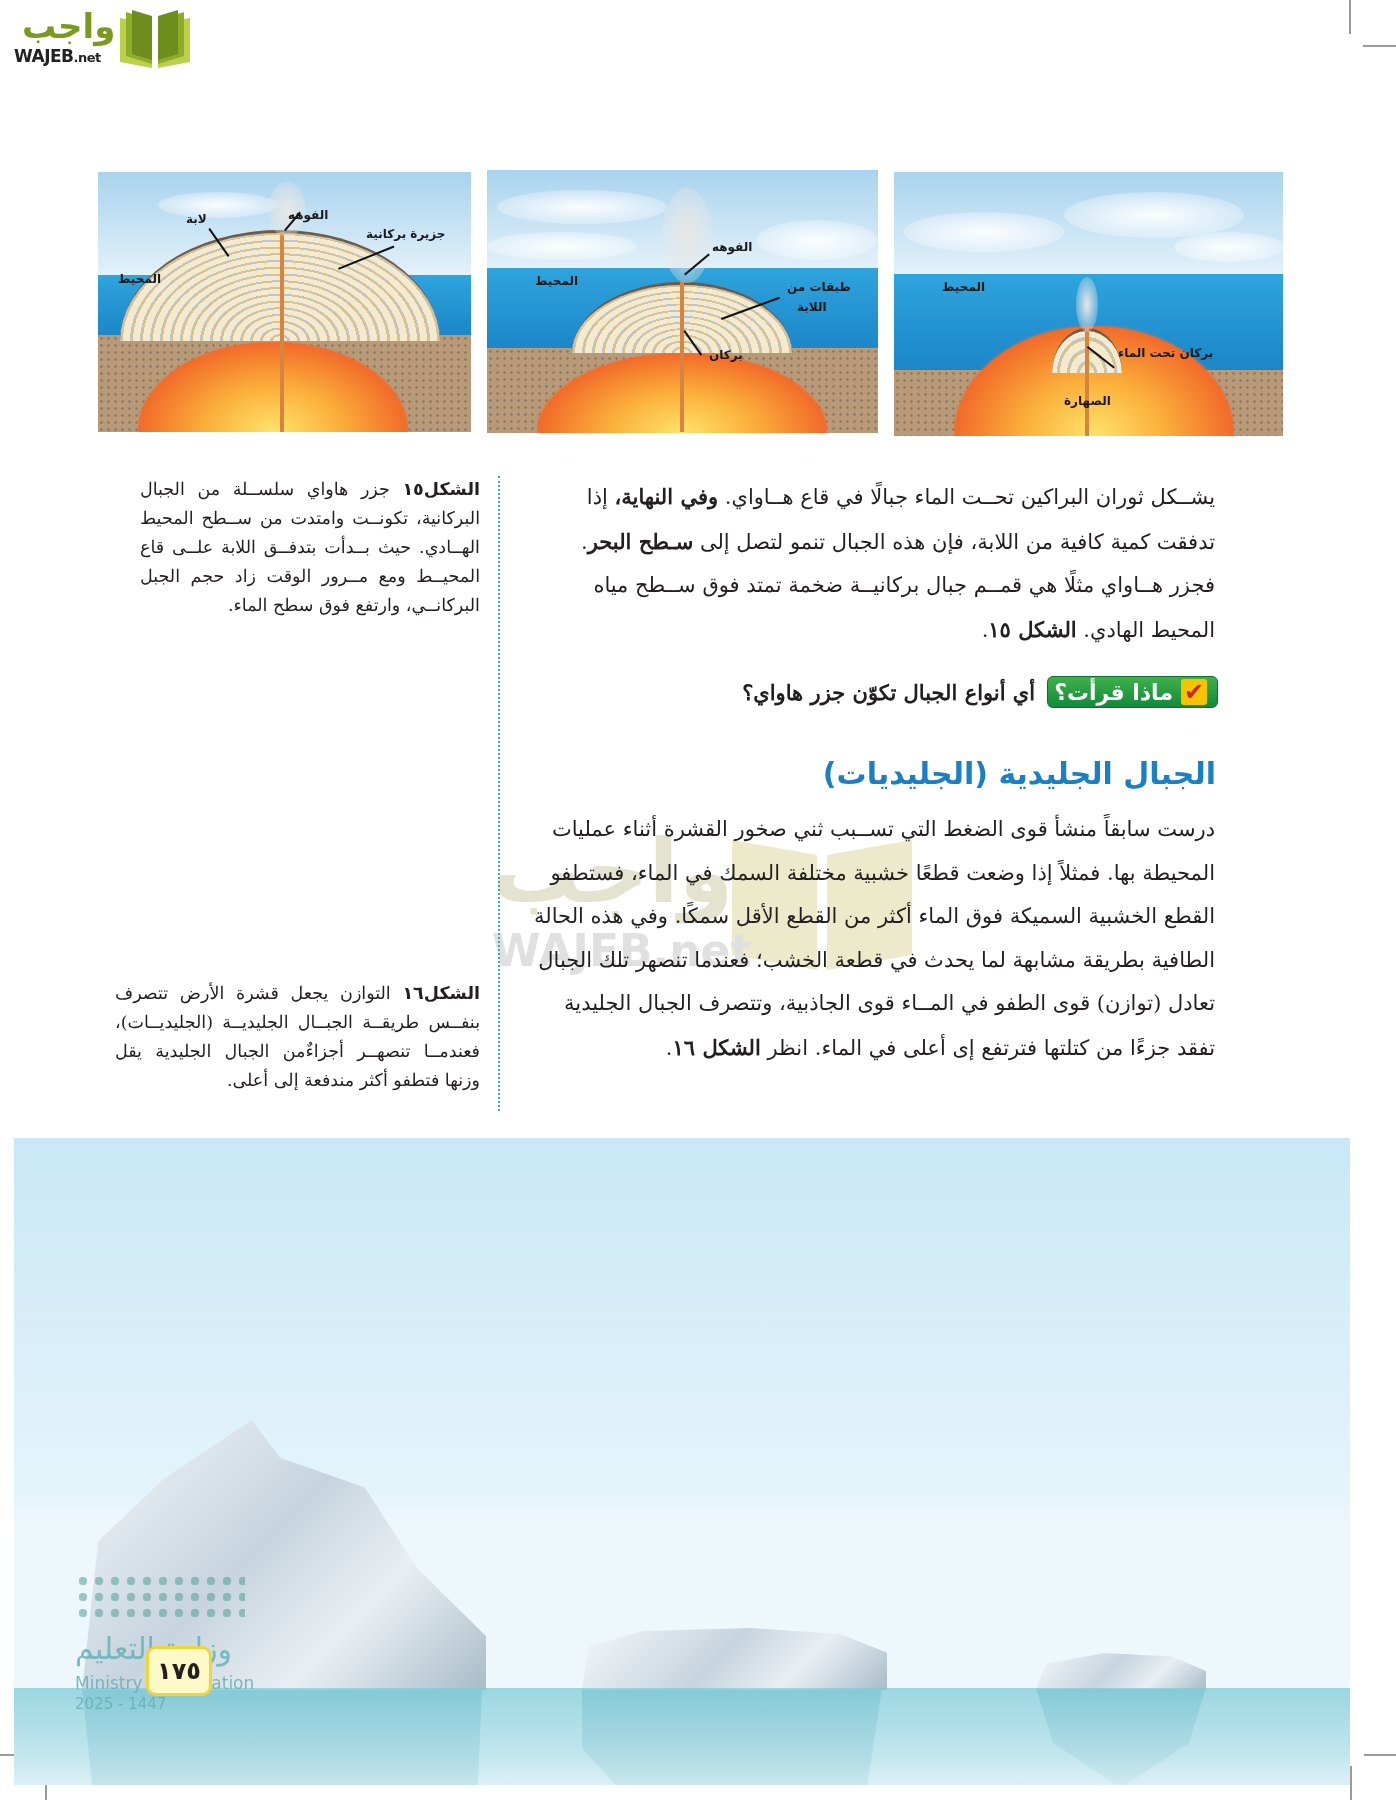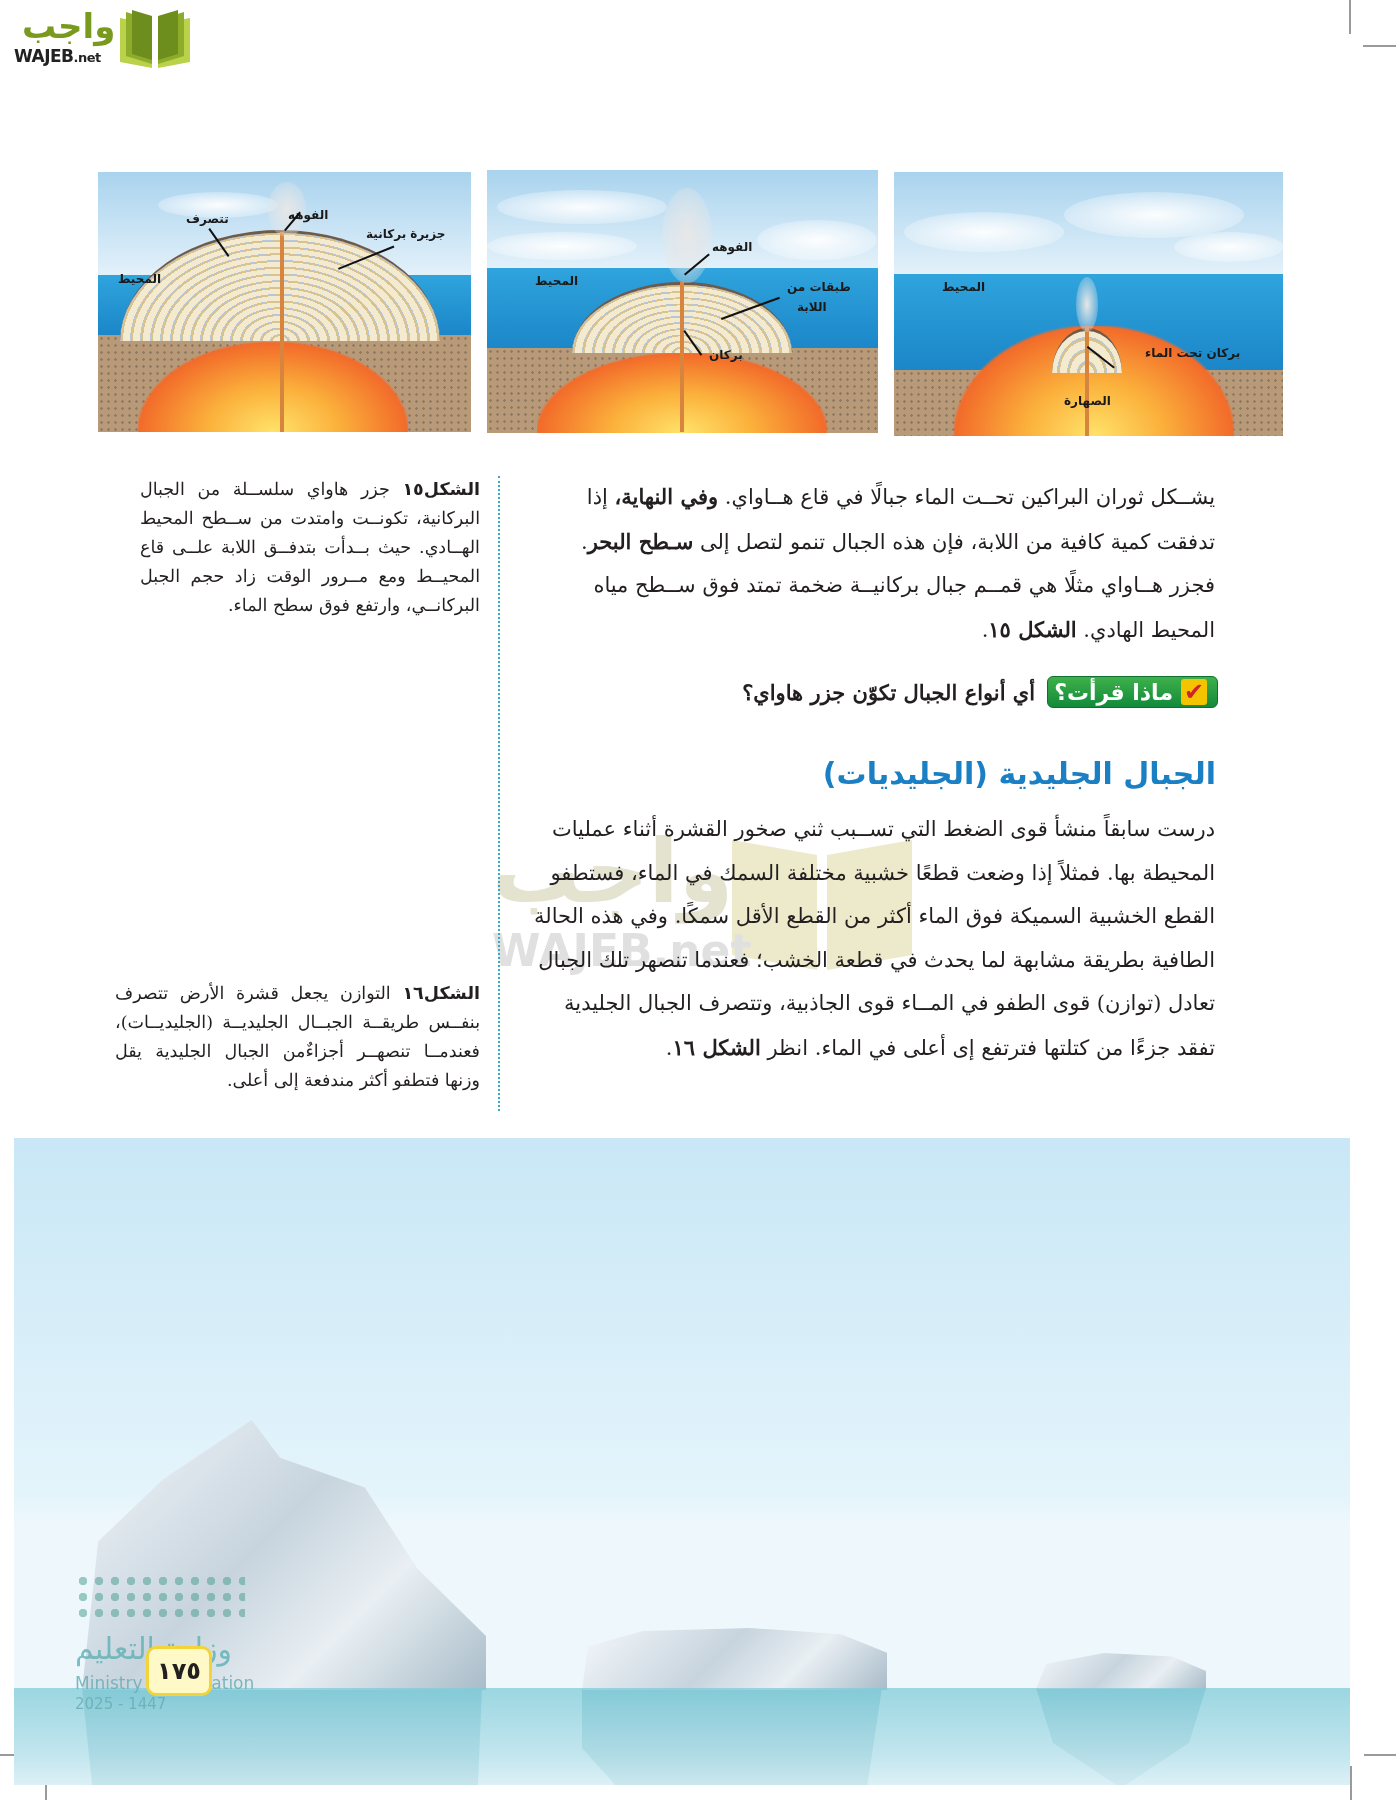--- a/index.html
+++ b/index.html
@@ -91,21 +91,21 @@
 
   <div class="panel" style="left:98px;top:172px;width:373px;height:260px;">
     <div class="sky" style="height:103px;"></div>
     <div class="cloud" style="left:60px;top:20px;width:120px;height:26px;"></div>
     <div class="sea" style="top:103px;height:60px;"></div>
     <div class="ground" style="height:97px;"></div>
     <div class="magma" style="left:40px;width:270px;height:90px;"></div>
     <div class="cone" style="left:22px;top:58px;width:320px;height:108px;"></div>
     <div class="vent" style="left:182px;top:60px;height:200px;"></div>
     <div class="plume" style="left:170px;top:10px;width:38px;height:55px;"></div>
-    <span class="lbl" style="left:88px;top:40px;">تتصرف</span>
+    <span class="lbl" style="left:88px;top:40px;">لابة</span>
     <span class="lbl" style="left:190px;top:36px;">الفوهه</span>
     <span class="lbl" style="left:268px;top:55px;">جزيرة بركانية</span>
     <span class="lbl" style="left:20px;top:100px;">المحيط</span>
     <div class="lead" style="left:112px;top:56px;width:34px;transform:rotate(55deg);"></div>
     <div class="lead" style="left:186px;top:58px;width:24px;transform:rotate(-50deg);"></div>
     <div class="lead" style="left:240px;top:96px;width:60px;transform:rotate(-22deg);"></div>
   </div>
 
   <div class="panel" style="left:487px;top:170px;width:391px;height:263px;">
     <div class="sky" style="height:98px;"></div>
@@ -133,21 +133,21 @@
     <div class="cloud" style="left:10px;top:40px;width:160px;height:40px;"></div>
     <div class="cloud" style="left:170px;top:20px;width:180px;height:46px;"></div>
     <div class="cloud" style="left:280px;top:60px;width:110px;height:30px;"></div>
     <div class="sea" style="top:102px;height:96px;"></div>
     <div class="ground" style="height:66px;"></div>
     <div class="magma" style="left:60px;width:280px;height:110px;"></div>
     <div class="cone" style="left:158px;top:156px;width:70px;height:42px;"></div>
     <div class="vent" style="left:191px;top:156px;height:108px;"></div>
     <div class="plume" style="left:182px;top:105px;width:22px;height:55px;"></div>
     <span class="lbl" style="left:48px;top:108px;">المحيط</span>
-    <span class="lbl" style="left:224px;top:174px;margin-left:27px;">بركان تحت الماء</span>
+    <span class="lbl" style="left:224px;top:174px;">بركان تحت الماء</span>
     <span class="lbl" style="left:170px;top:222px;">الصهارة</span>
     <div class="lead" style="left:194px;top:174px;width:34px;transform:rotate(38deg);"></div>
   </div>
 </div>
 
 <div class="wm">
   <svg class="wm-book" viewBox="0 0 200 150">
     <path d="M10 20 L95 35 L95 150 L10 135 Z" fill="#c9c46a"></path>
     <path d="M190 20 L105 35 L105 150 L190 135 Z" fill="#c9c46a"></path>
   </svg>

